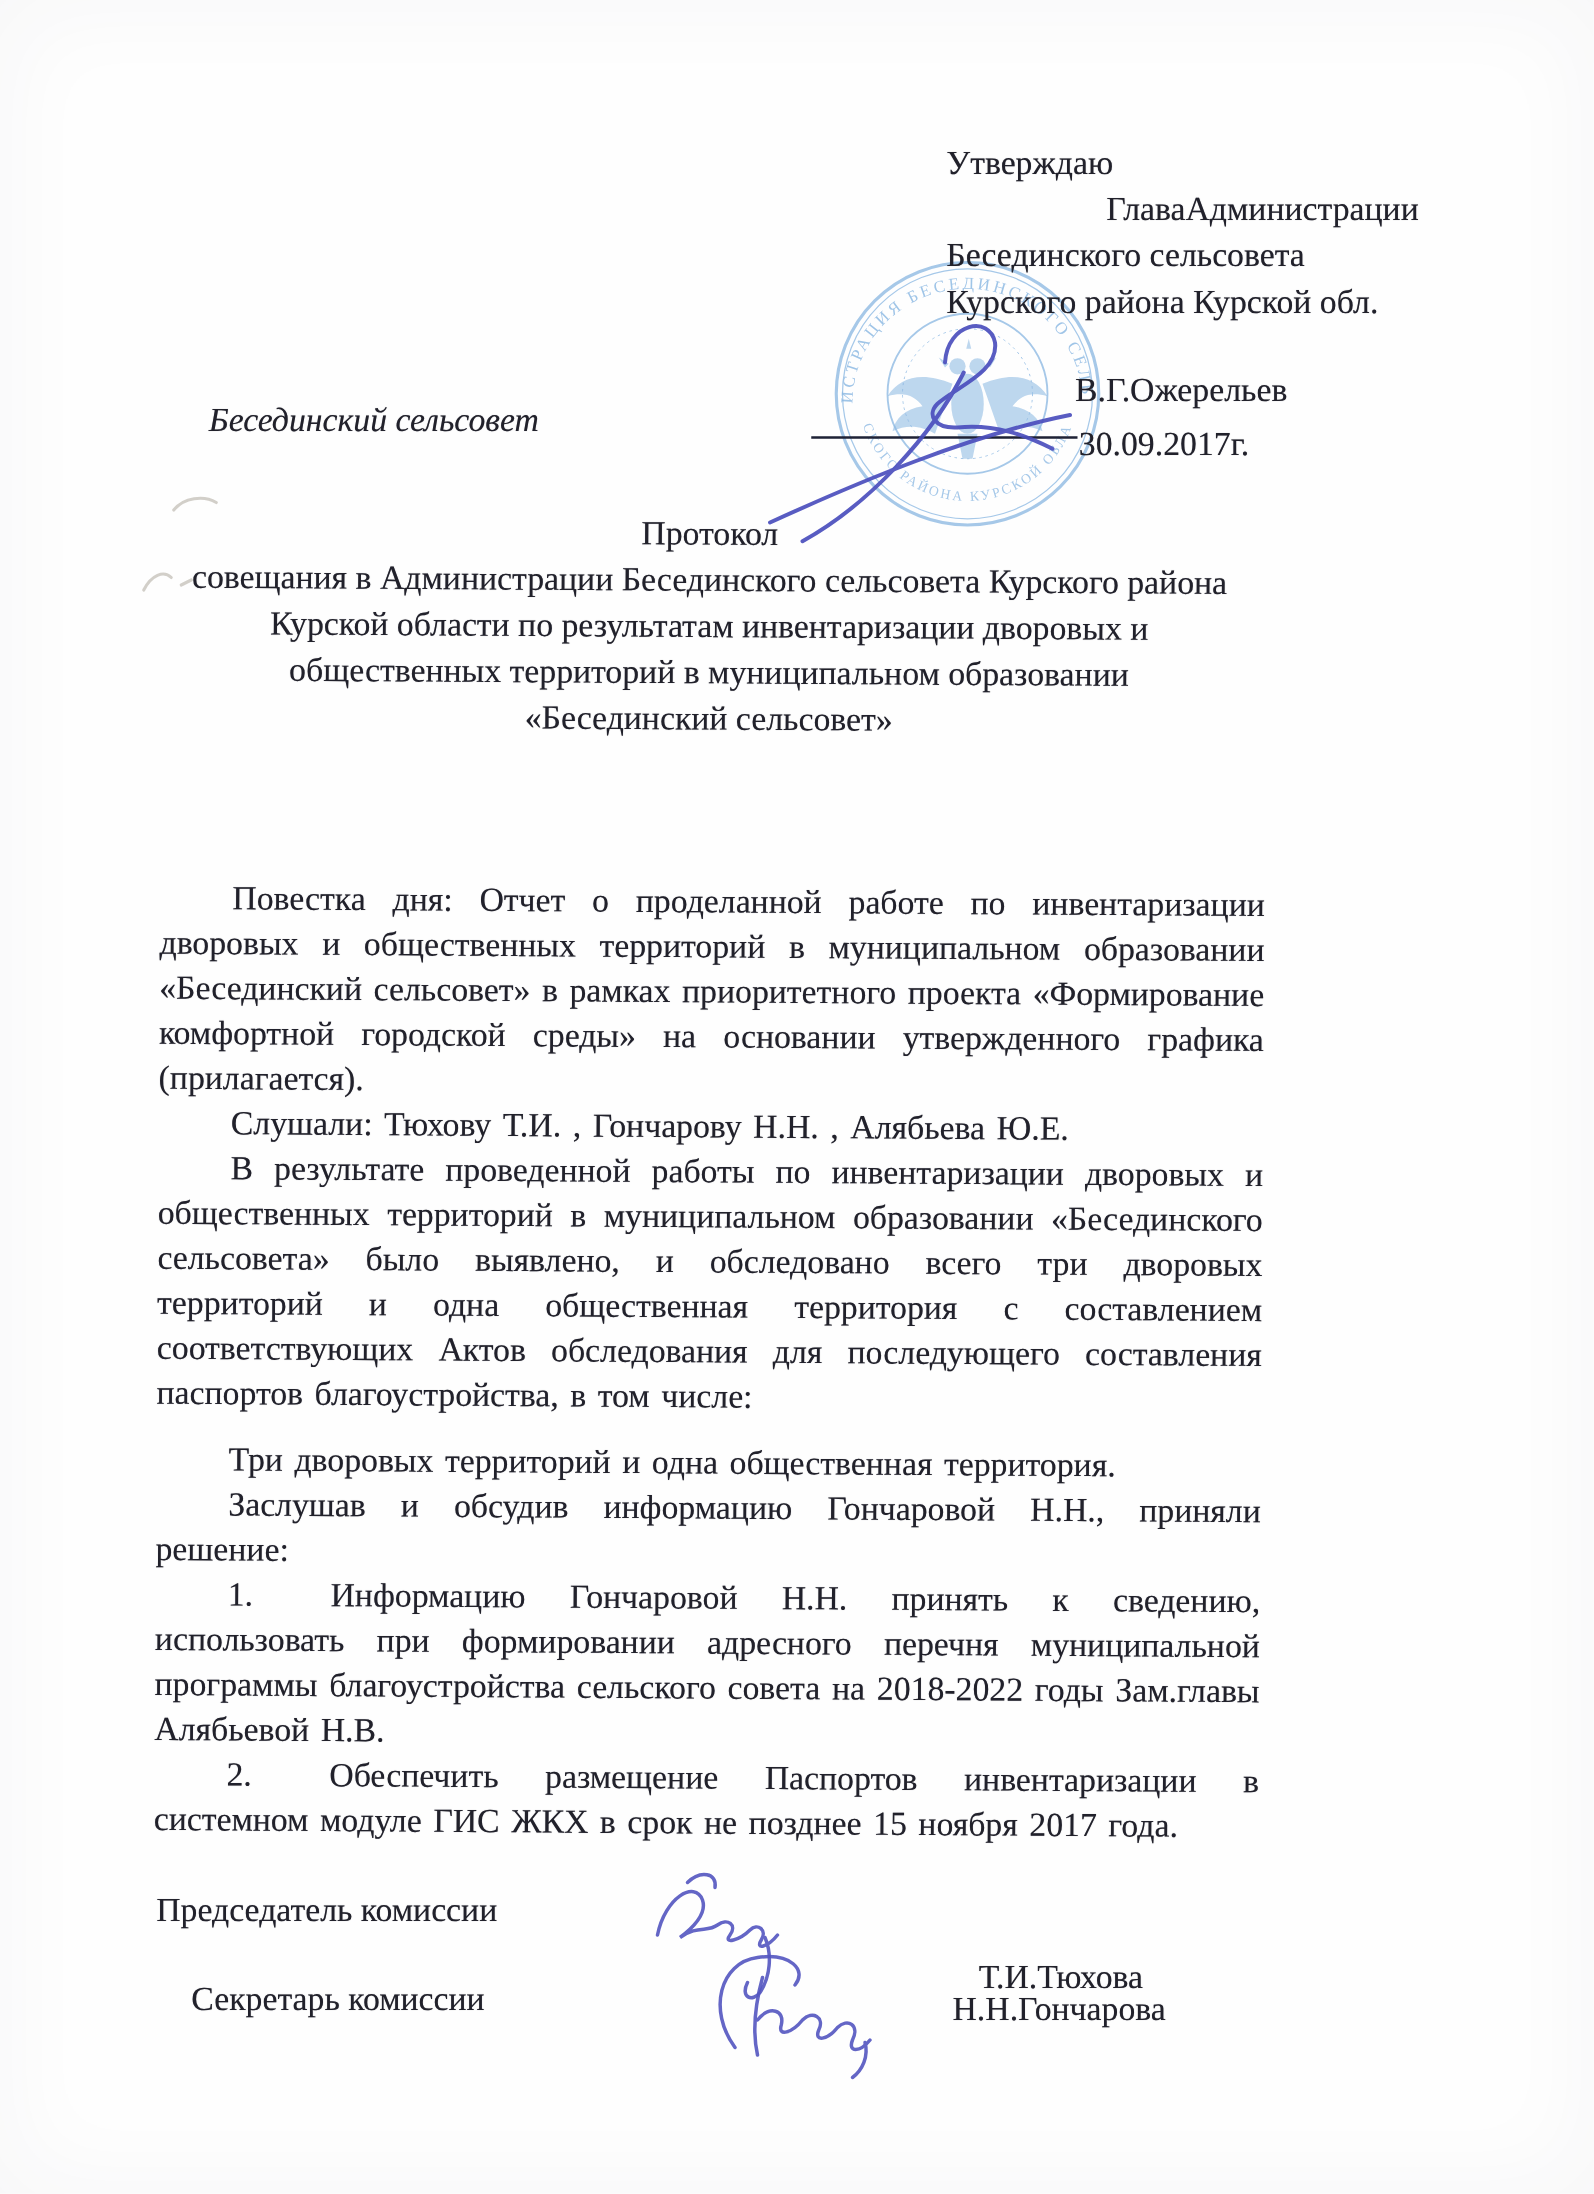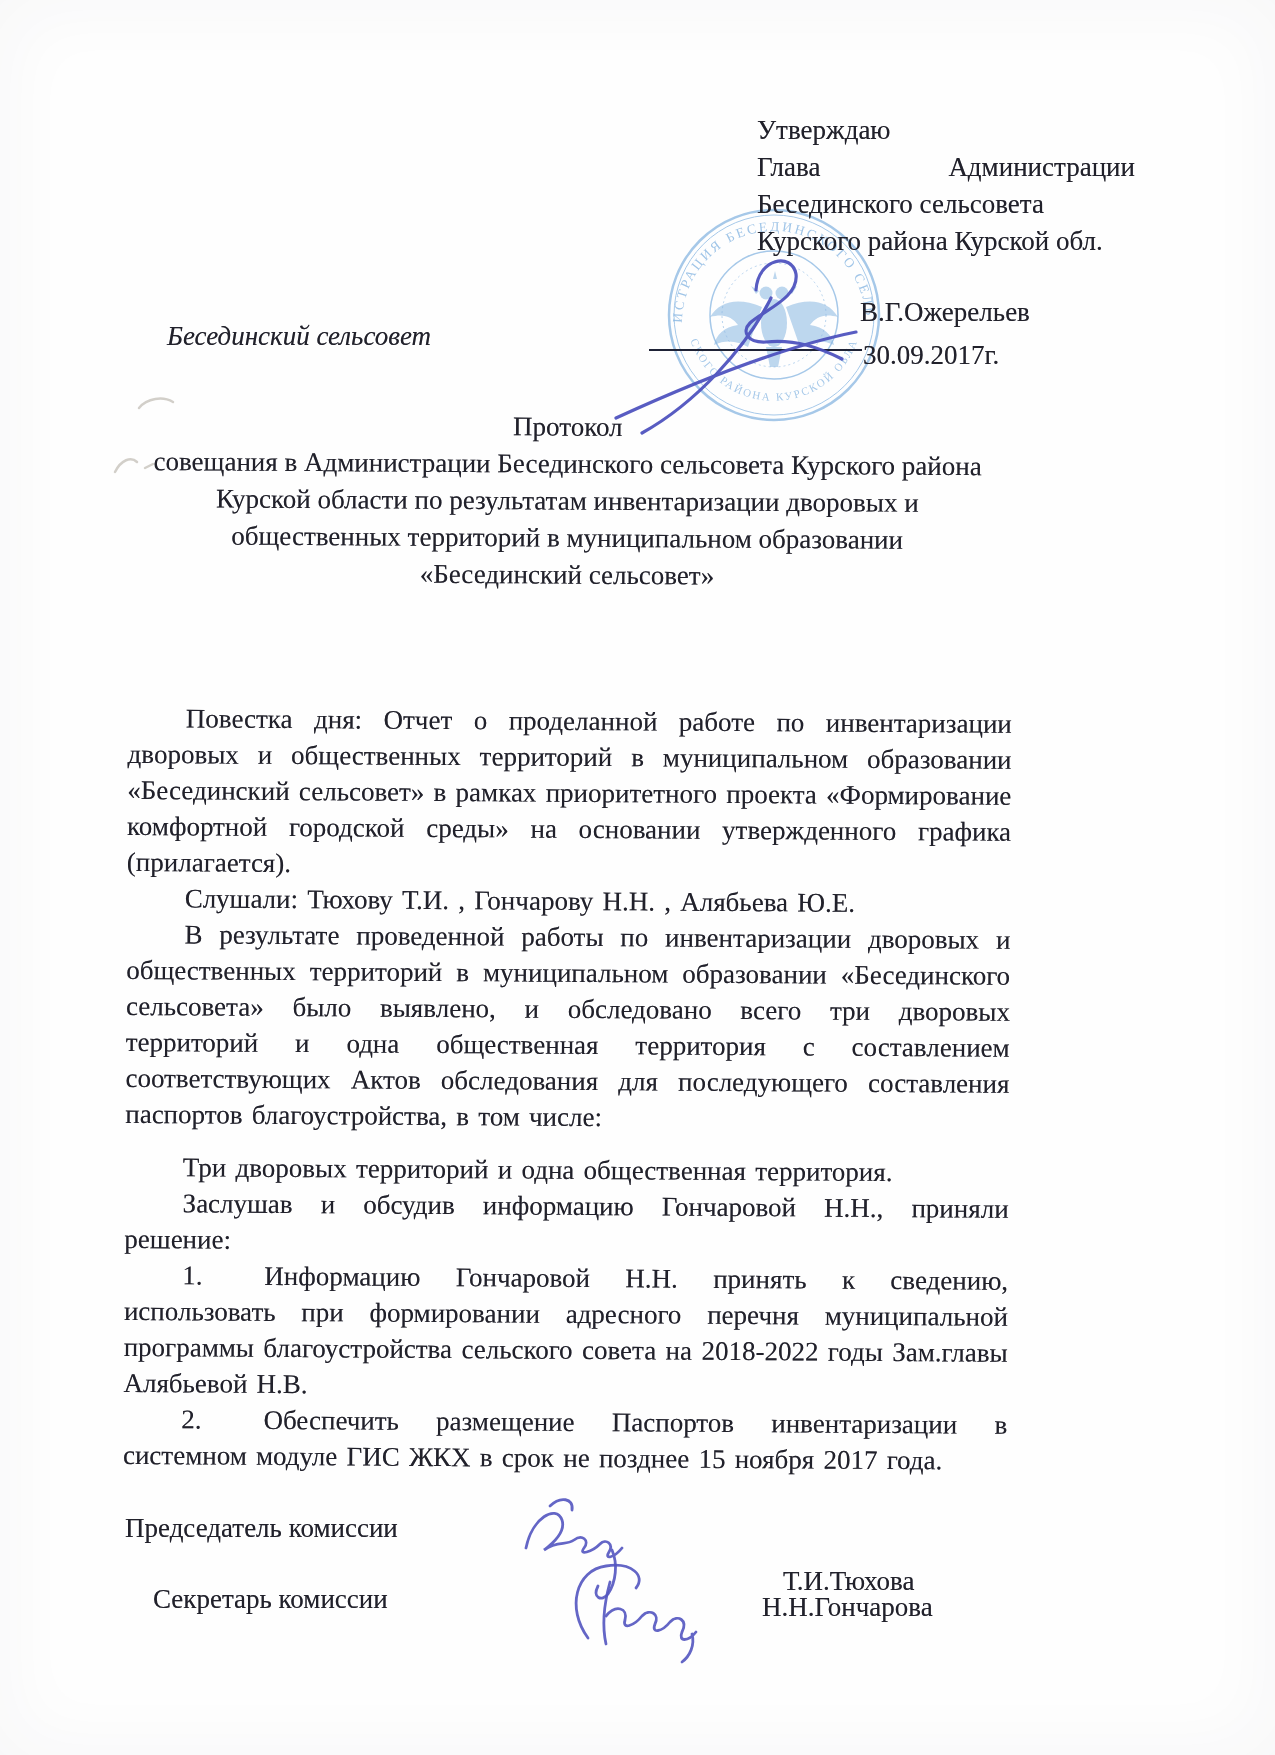--- a/index.html
+++ b/index.html
@@ -10,21 +10,21 @@
     color:#21212b;
   }
   .sheet{
     position:absolute;inset:0;background:#fefefe;
     box-shadow:inset 0 0 80px rgba(60,60,70,0.04);
   }
   .txt{position:absolute;font-size:27px;line-height:37px;z-index:2;
        text-shadow:0 0 .6px rgba(33,33,43,.5);}
   
   .approval{top:112px;left:727px;width:378px;margin-left:30px;}
-  .jrow{display:flex;justify-content:space-between;}
+  .jrow{display:flex;justify-content:flex-end;}
   
   .sig-line{position:absolute;top:349px;left:649px;width:213px;
             border-top:2.5px solid #1e2236;z-index:2;}
   .signatory{top:294px;left:860px;}
   .date{top:337px;left:863px;}
   .sender{top:318px;left:167px;font-style:italic;}
   
   .titleblock{top:406px;left:128px;width:880px;text-align:center;
               transform:rotate(.35deg);transform-origin:0 0;}
   .titleblock div{white-space:nowrap;}

